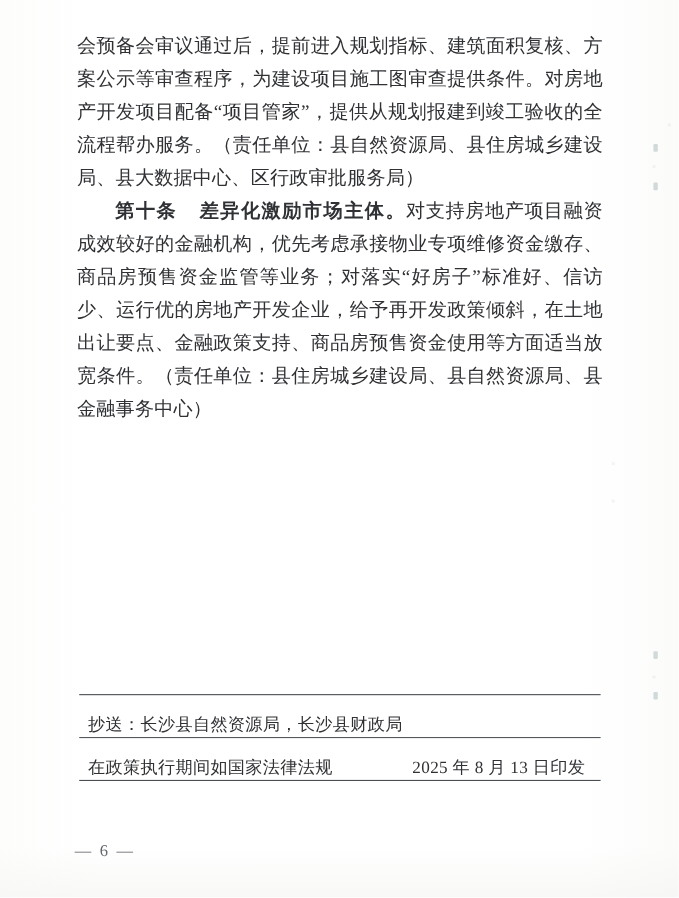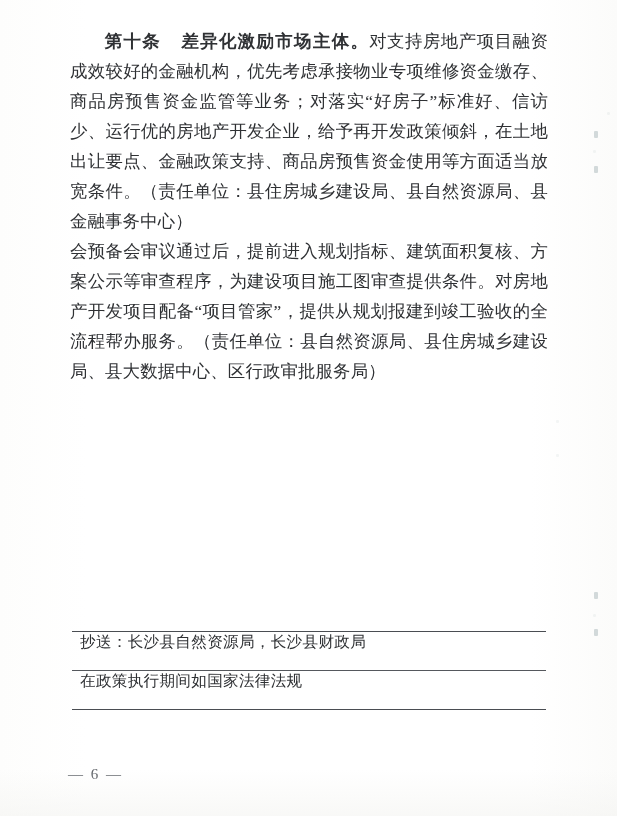--- a/index.html
+++ b/index.html
@@ -87,21 +87,21 @@
     border-top: 1.6px solid #4a4d52;
     width: 100%;
   }
   .rule.thin {
     border-top-width: 1.3px;
     border-top-color: #55585d;
   }
   .footer-row {
     height: 38px;
     display: flex;
-    align-items: flex-start;
+    align-items: flex-end;
     justify-content: space-between;
     font-size: 15.6px;
     color: #2f3134;
     padding: 0 8px;
     box-sizing: border-box;
     letter-spacing: 0.3px;
   }
   .footer-row .left-cell,
   .footer-row .right-cell {
     white-space: nowrap;
@@ -135,38 +135,39 @@
 </style>
 </head>
 <body>
 
 <div id="page">
 
   <div id="content">
 
     <div class="body-text">
 
+      <p class="para no-indent">会预备会审议通过后，提前进入规划指标、建筑面积复核、方案公示等审查程序，为建设项目施工图审查提供条件。对房地产开发项目配备“项目管家”，提供从规划报建到竣工验收的全流程帮办服务。（责任单位：县自然资源局、县住房城乡建设局、县大数据中心、区行政审批服务局）</p>
+
       <p class="para"><span class="article-title">第十条</span><span class="article-gap"></span><span class="article-title">差异化激励市场主体。</span><span>对支持房地产项目融资成效较好的金融机构，优先考虑承接物业专项维修资金缴存、商品房预售资金监管等业务；对落实“好房子”标准好、信访少、运行优的房地产开发企业，给予再开发政策倾斜，在土地出让要点、金融政策支持、商品房预售资金使用等方面适当放宽条件。（责任单位：县住房城乡建设局、县自然资源局、县金融事务中心）</span></p>
-
-      <p class="para no-indent">会预备会审议通过后，提前进入规划指标、建筑面积复核、方案公示等审查程序，为建设项目施工图审查提供条件。对房地产开发项目配备“项目管家”，提供从规划报建到竣工验收的全流程帮办服务。（责任单位：县自然资源局、县住房城乡建设局、县大数据中心、区行政审批服务局）</p>
 
 
     </div>
 
     <div id="footer">
       <div class="rule"></div>
 
       <div class="footer-row">
         <span class="left-cell">抄送：长沙县自然资源局，长沙县财政局</span>
       </div>
 
       <div class="rule thin"></div>
 
       <div class="footer-row">
         <span class="left-cell">在政策执行期间如国家法律法规</span>
+        <span class="right-cell">2025 年 8 月 13 日印发</span>
       </div>
 
       <div class="rule"></div>
     </div>
 
     <div id="page-number">— 6 —</div>
 
     <span class="speck" style="left:594px; top:131px; width:4px; height:7px;"></span>
     <span class="speck" style="left:594px; top:166px; width:4px; height:7px;"></span>
     <span class="speck faint" style="left:593px; top:150px; width:3px; height:3px;"></span>

